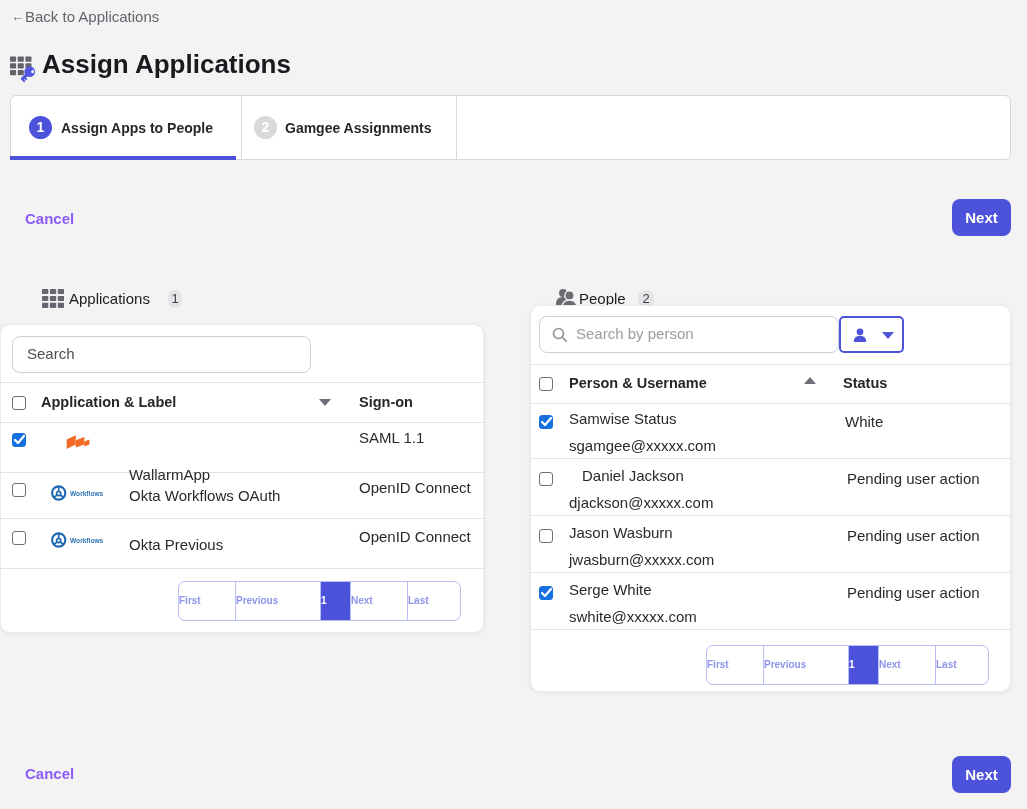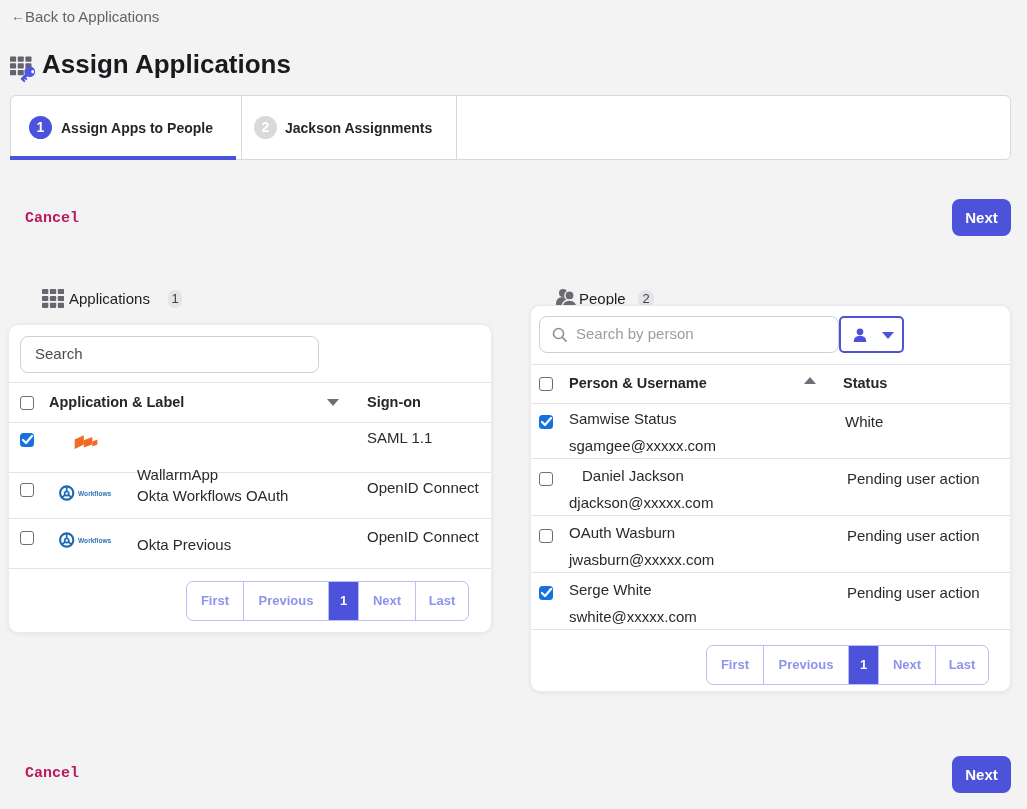--- a/index.html
+++ b/index.html
@@ -1,31 +1,31 @@
 <!DOCTYPE html>
 <html><head><meta charset="utf-8"><title>Assign Applications</title>
 <style>
 * { margin:0; padding:0; box-sizing:border-box; }
 html,body { width:1027px; height:809px; }
 body { background:#f3f3f4; font-family:"Liberation Sans", sans-serif; color:#1d1d21; position:relative; overflow:hidden; }
 .abs { position:absolute; }
 .btn-next { position:absolute; width:59px; height:37px; background:#4c52d9; border-radius:8px; color:#fff; font-weight:bold; font-size:15px; text-align:center; line-height:37px; }
-.cancel { position:absolute; left:25px; font-size:15px; font-weight:bold; color:#be185d;font-family:Liberation Mono, monospace; }
+.cancel { position:absolute; left:25px; font-size:15px; font-weight:bold; color:#8b5cf6; }
 .card { position:absolute; background:#fff; border:1px solid #ebebed; border-radius:10px; box-shadow:0 1px 4px rgba(29,29,33,.07); }
 .search { position:absolute; background:#fff; border:1px solid #cfcfd4; border-radius:8px; font-size:15px; color:#6e6e78; }
 .hline { position:absolute; height:1px; background:#e3e3e6; left:0; right:0; }
 .cb { position:absolute; width:14px; height:14px; border:1px solid #6e6e76; border-radius:3px; background:#fff; }
 .cbc { position:absolute; width:14px; height:14px; border-radius:3.5px; background:#1670e0; }
 .cbc svg { position:absolute; left:1.5px; top:2px; }
 .th { position:absolute; font-size:14.5px; font-weight:bold; color:#26262b; }
 .td { position:absolute; font-size:15px; color:#2a2a2e; }
 .tri-d { position:absolute; width:0; height:0; border-left:6.5px solid transparent; border-right:6.5px solid transparent; border-top:7.5px solid #6e6e78; }
 .tri-u { position:absolute; width:0; height:0; border-left:6.5px solid transparent; border-right:6.5px solid transparent; border-bottom:7.5px solid #6e6e78; }
 .pag { position:absolute; display:flex; border:1px solid #b9bff2; border-radius:7px; background:#fff; overflow:hidden; }
-.pag div { font-size:13px; font-weight:bold; color:#8d94ea; text-align:center; line-height:38px; border-left:1px solid #b9bff2; }
+.pag div { font-size:10px; font-weight:bold; color:#8d94ea; line-height:38px; border-left:1px solid #b9bff2; }
 .pag div:first-child { border-left:none; }
 .pag .on { background:#4c52d9; color:#fff; }
 .badge { position:absolute; background:#e4e4e7; border-radius:9px; color:#3f3f46; font-size:13px; text-align:center; }
 .sechead { position:absolute; font-size:15px; color:#1d1d21; }
 </style></head>
 <body>
 
 <div class="abs" style="left:11px; top:8.5px; font-size:13.5px; color:#63636b;">←</div>
 <div class="abs" style="left:25px; top:8px; font-size:15px; color:#63636b;">Back to Applications</div>
 
@@ -52,21 +52,21 @@
 </svg>
 </div>
 <div class="abs" style="left:42px; top:49px; font-size:26px; font-weight:bold; color:#191a1e;">Assign Applications</div>
 
 <div class="abs" style="left:10px; top:95px; width:1001px; height:65px; background:#fff; border:1px solid #d7d7dc; border-radius:6px;">
   <div class="abs" style="left:230px; top:0; width:1px; height:63px; background:#d7d7dc;"></div>
   <div class="abs" style="left:445px; top:0; width:1px; height:63px; background:#d7d7dc;"></div>
   <div class="abs" style="left:18px; top:20px; width:23px; height:23px; border-radius:50%; background:#4c52d9; color:#fff; font-size:14px; font-weight:bold; text-align:center; line-height:23px;">1</div>
   <div class="abs" style="left:50px; top:24px; font-size:14px; font-weight:bold; color:#26262b;">Assign Apps to People</div>
   <div class="abs" style="left:243px; top:20px; width:23px; height:23px; border-radius:50%; background:#d9d9dc; color:#fff; font-size:14px; font-weight:bold; text-align:center; line-height:23px;">2</div>
-  <div class="abs" style="left:274px; top:24px; font-size:14px; font-weight:bold; color:#26262b;">Jackson Assignments</div>
+  <div class="abs" style="left:274px; top:24px; font-size:14px; font-weight:bold; color:#26262b;">Gamgee Assignments</div>
 </div>
 <div class="abs" style="left:10px; top:156px; width:226px; height:4px; background:#4c52d9;"></div>
 
 <div class="cancel" style="top:210px;">Cancel</div>
 <div class="btn-next" style="left:952px; top:199px;">Next</div>
 
 <div class="abs" style="left:42px; top:289px;">
 <svg width="22" height="19" viewBox="0 0 22 19" fill="#66666e">
 <rect x="0" y="0" width="6.3" height="5.1" rx="0.8"></rect>
       <rect x="7.9" y="0" width="6.3" height="5.1" rx="0.8"></rect>
@@ -90,21 +90,21 @@
 </g>
 <g fill="#6b6b72" stroke="#f3f3f4" stroke-width="1.4">
 <circle cx="14.5" cy="7.5" r="4.6"></circle>
 <path d="M7 20 q0 -8 7.5 -8 q7.5 0 7.5 8 l0 1.4 -15 0 z"></path>
 </g>
 </svg>
 </div>
 <div class="sechead" style="left:579px; top:290px;">People</div>
 <div class="badge" style="left:638px; top:290px; width:16px; height:18px; line-height:18px;">2</div>
 
-<div class="card" style="left:8px; top:324px; width:484px; height:309px;">
+<div class="card" style="left:0; top:324px; width:484px; height:309px;">
   <div class="search" style="left:11px; top:11px; width:299px; height:37px; line-height:33px; padding-left:14px; color:#4c4c52;">Search</div>
   <div class="hline" style="top:57px;"></div>
   <div class="hline" style="top:97px;"></div>
   <div class="hline" style="top:147px;"></div>
   <div class="hline" style="top:193px;"></div>
   <div class="hline" style="top:243px;"></div>
 
   <div class="cb" style="left:11px; top:71px;"></div>
   <div class="th" style="left:40px; top:69px;">Application &amp; Label</div>
   <div class="tri-d" style="left:318px; top:74px;"></div>
@@ -196,21 +196,21 @@
   <div class="td" style="left:38px; top:104px;">Samwise Status</div>
   <div class="td" style="left:38px; top:131px;">sgamgee@xxxxx.com</div>
   <div class="td" style="left:314px; top:107px;">White</div>
 
   <div class="cb" style="left:8px; top:166px;"></div>
   <div class="td" style="left:38px; top:161px;margin-left:13px;">Daniel Jackson</div>
   <div class="td" style="left:38px; top:188px;">djackson@xxxxx.com</div>
   <div class="td" style="left:316px; top:164px;">Pending user action</div>
 
   <div class="cb" style="left:8px; top:223px;"></div>
-  <div class="td" style="left:38px; top:218px;">OAuth Wasburn</div>
+  <div class="td" style="left:38px; top:218px;">Jason Wasburn</div>
   <div class="td" style="left:38px; top:245px;">jwasburn@xxxxx.com</div>
   <div class="td" style="left:316px; top:221px;">Pending user action</div>
 
   <div class="cbc" style="left:8px; top:280px;">
       <svg width="11" height="10" viewBox="0 0 11 10">
         <path d="M1 5 L4 8 L10 1" stroke="#fff" stroke-width="2.2" fill="none" stroke-linecap="round" stroke-linejoin="round"></path>
       </svg>
     </div>
   <div class="td" style="left:38px; top:275px;">Serge White</div>
   <div class="td" style="left:38px; top:302px;">swhite@xxxxx.com</div>

